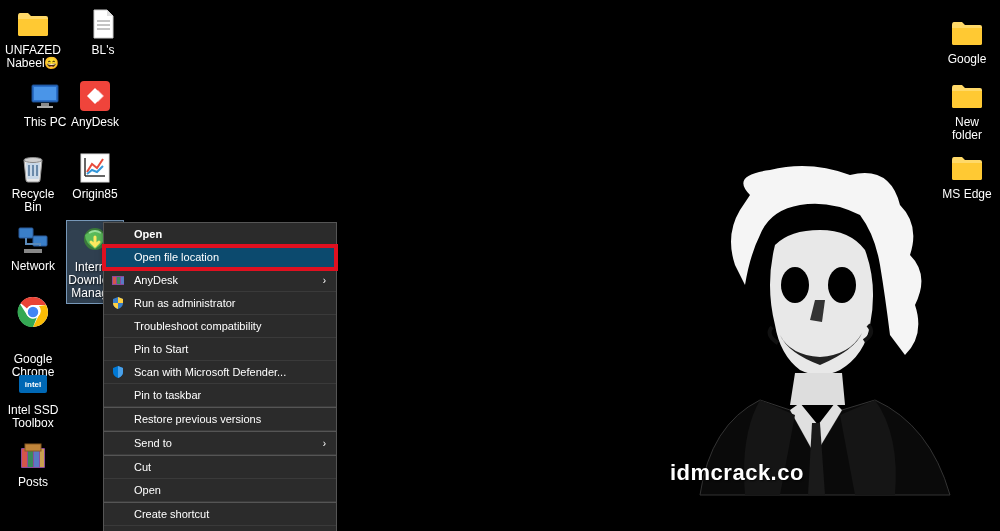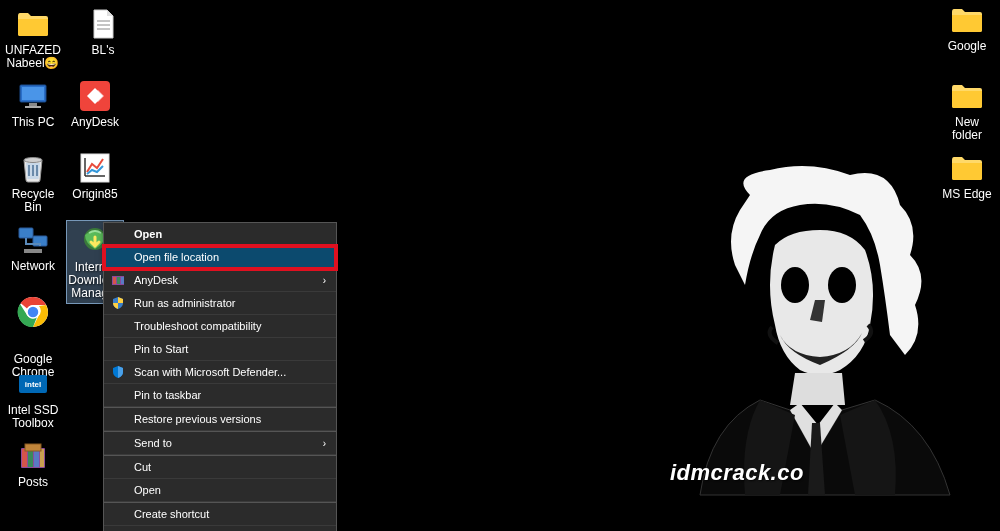--- a/index.html
+++ b/index.html
@@ -13,21 +13,21 @@
     .desktop-icon .icon-label { color: #fff; font-size: 12px; text-align: center; margin-top: 2px; line-height: 1.1; text-shadow: 1px 1px 2px rgba(0,0,0,0.8); max-width: 58px; word-wrap: break-word; }
     
     .context-menu { position: absolute; left: 103px; top: 222px; width: 234px; background: #2b2b2b; border: 1px solid #555; box-shadow: 3px 3px 8px rgba(0,0,0,0.7); z-index: 100; }
     .menu-item { display: flex; align-items: center; padding: 5px 8px 5px 30px; color: #fff; font-size: 11px; cursor: pointer; position: relative; min-height: 22px; border-bottom: 1px solid #3a3a3a; }
     .menu-item:last-child { border-bottom: none; }
     .menu-item.highlighted { background: #0c4a6e; outline: 4px solid #e01020; outline-offset: -2px; z-index: 10; }
     .menu-item .menu-icon { position: absolute; left: 6px; width: 16px; height: 16px; display: flex; align-items: center; justify-content: center; }
     .menu-item .chevron { position: absolute; right: 10px; color: #fff; font-size: 10px; }
     .menu-separator { height: 1px; background: #555; margin: 0; }
     
-    .watermark { position: absolute; left: 670px; top: 460px; color: #fff; font-size: 22px; font-weight: bold; font-style: italic; letter-spacing: 0.5px; text-shadow: 1px 1px 2px rgba(0,0,0,0.8); }
+    .watermark { position: absolute; left: 670px; top: 460px; color: #fff; font-size: 22px; font-weight: bold; letter-spacing: 0.5px; text-shadow: 1px 1px 2px rgba(0,0,0,0.8); }
     
     .wallpaper-figure { position: absolute; left: 630px; top: 155px; width: 360px; height: 350px; pointer-events: none; }
   </style>
 </head>
 <body>
 
 <div class="desktop">
 
   <div class="wallpaper-figure">
     <svg viewBox="0 0 360 350" width="360" height="350">
@@ -61,21 +61,21 @@
   <div class="desktop-icon" style="left:4px; top:4px;">
     <div class="icon-img">
         <svg width="36" height="36" viewBox="0 0 36 36">
           <path d="M3 10 L3 28 Q3 30 5 30 L31 30 Q33 30 33 28 L33 12 Q33 10 31 10 L16 10 L13 7 L5 7 Q3 7 3 10 Z" fill="#ffd968"></path>
           <path d="M3 13 L33 13 L33 28 Q33 30 31 30 L5 30 Q3 30 3 28 Z" fill="#ffc933"></path>
         </svg>
       </div>
     <div class="icon-label">UNFAZED Nabeel😄</div>
   </div>
 
-  <div class="desktop-icon" style="left:4px; top:76px;">
+  <div class="desktop-icon" style="left:16px; top:76px;">
     <div class="icon-img">
         <svg width="36" height="36" viewBox="0 0 36 36">
           <rect x="5" y="7" width="26" height="17" rx="1" fill="#2a6fc9" stroke="#1a4a8a"></rect>
           <rect x="7" y="9" width="22" height="13" fill="#4a95e8"></rect>
           <rect x="14" y="25" width="8" height="3" fill="#888"></rect>
           <rect x="10" y="28" width="16" height="2" fill="#aaa"></rect>
         </svg>
       </div>
     <div class="icon-label">This PC</div>
   </div>
@@ -187,21 +187,21 @@
         <svg width="36" height="36" viewBox="0 0 36 36">
           <circle cx="18" cy="16" r="11" fill="#3a7a3a"></circle>
           <path d="M 8 12 Q 18 4 28 12 Q 28 20 18 26 Q 8 20 8 12 Z" fill="#5aba5a"></path>
           <path d="M 12 10 Q 18 6 24 10" stroke="#9ae09a" stroke-width="2" fill="none"></path>
           <path d="M 18 14 L 18 23 M 14 19 L 18 23 L 22 19" stroke="#ffea60" stroke-width="3" fill="none" stroke-linecap="round"></path>
         </svg>
       </div>
     <div class="icon-label">Internet Download Manager</div>
   </div>
 
-  <div class="desktop-icon" style="left:938px; top:0;">
+  <div class="desktop-icon" style="left:938px; top:13px;">
     <div class="icon-img">
         <svg width="36" height="36" viewBox="0 0 36 36">
           <path d="M3 10 L3 28 Q3 30 5 30 L31 30 Q33 30 33 28 L33 12 Q33 10 31 10 L16 10 L13 7 L5 7 Q3 7 3 10 Z" fill="#ffd968"></path>
           <path d="M3 13 L33 13 L33 28 Q33 30 31 30 L5 30 Q3 30 3 28 Z" fill="#ffc933"></path>
         </svg>
       </div>
     <div class="icon-label">Google</div>
   </div>
 
   <div class="desktop-icon" style="left:938px; top:76px;">

